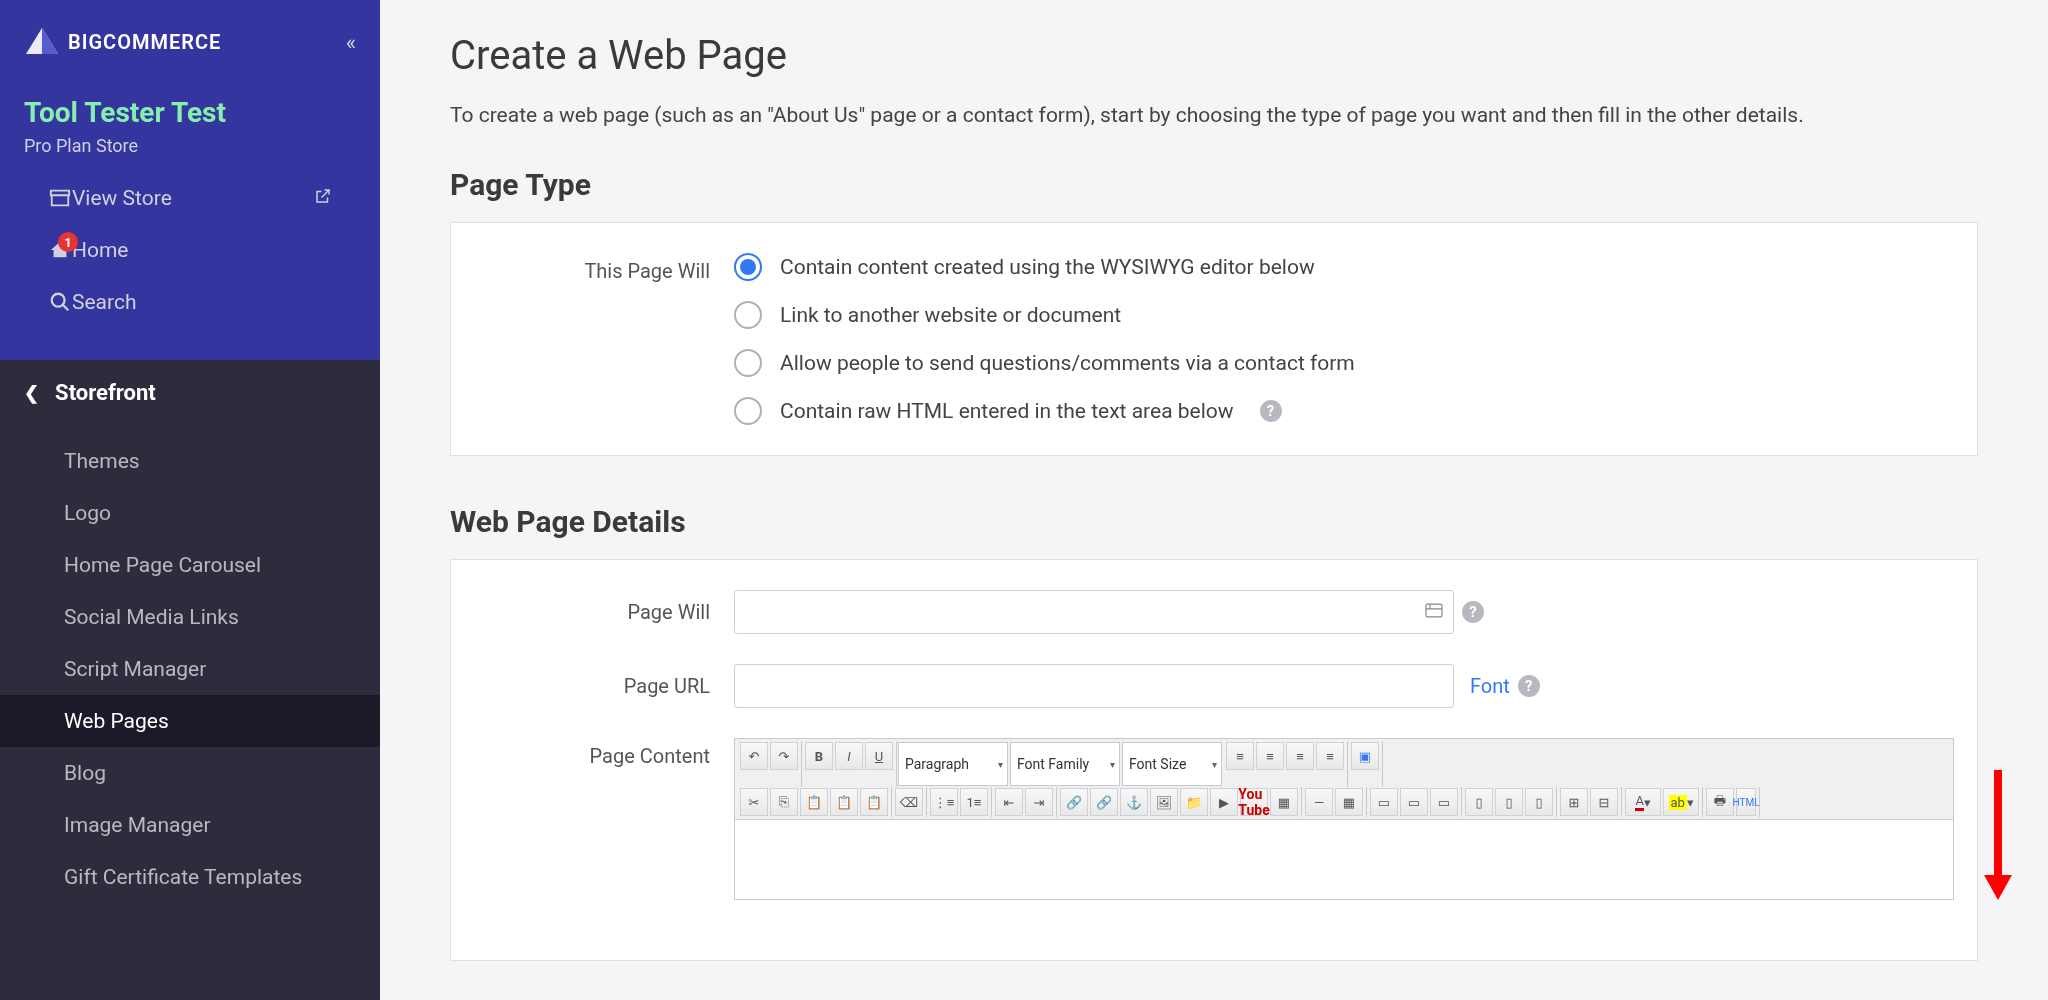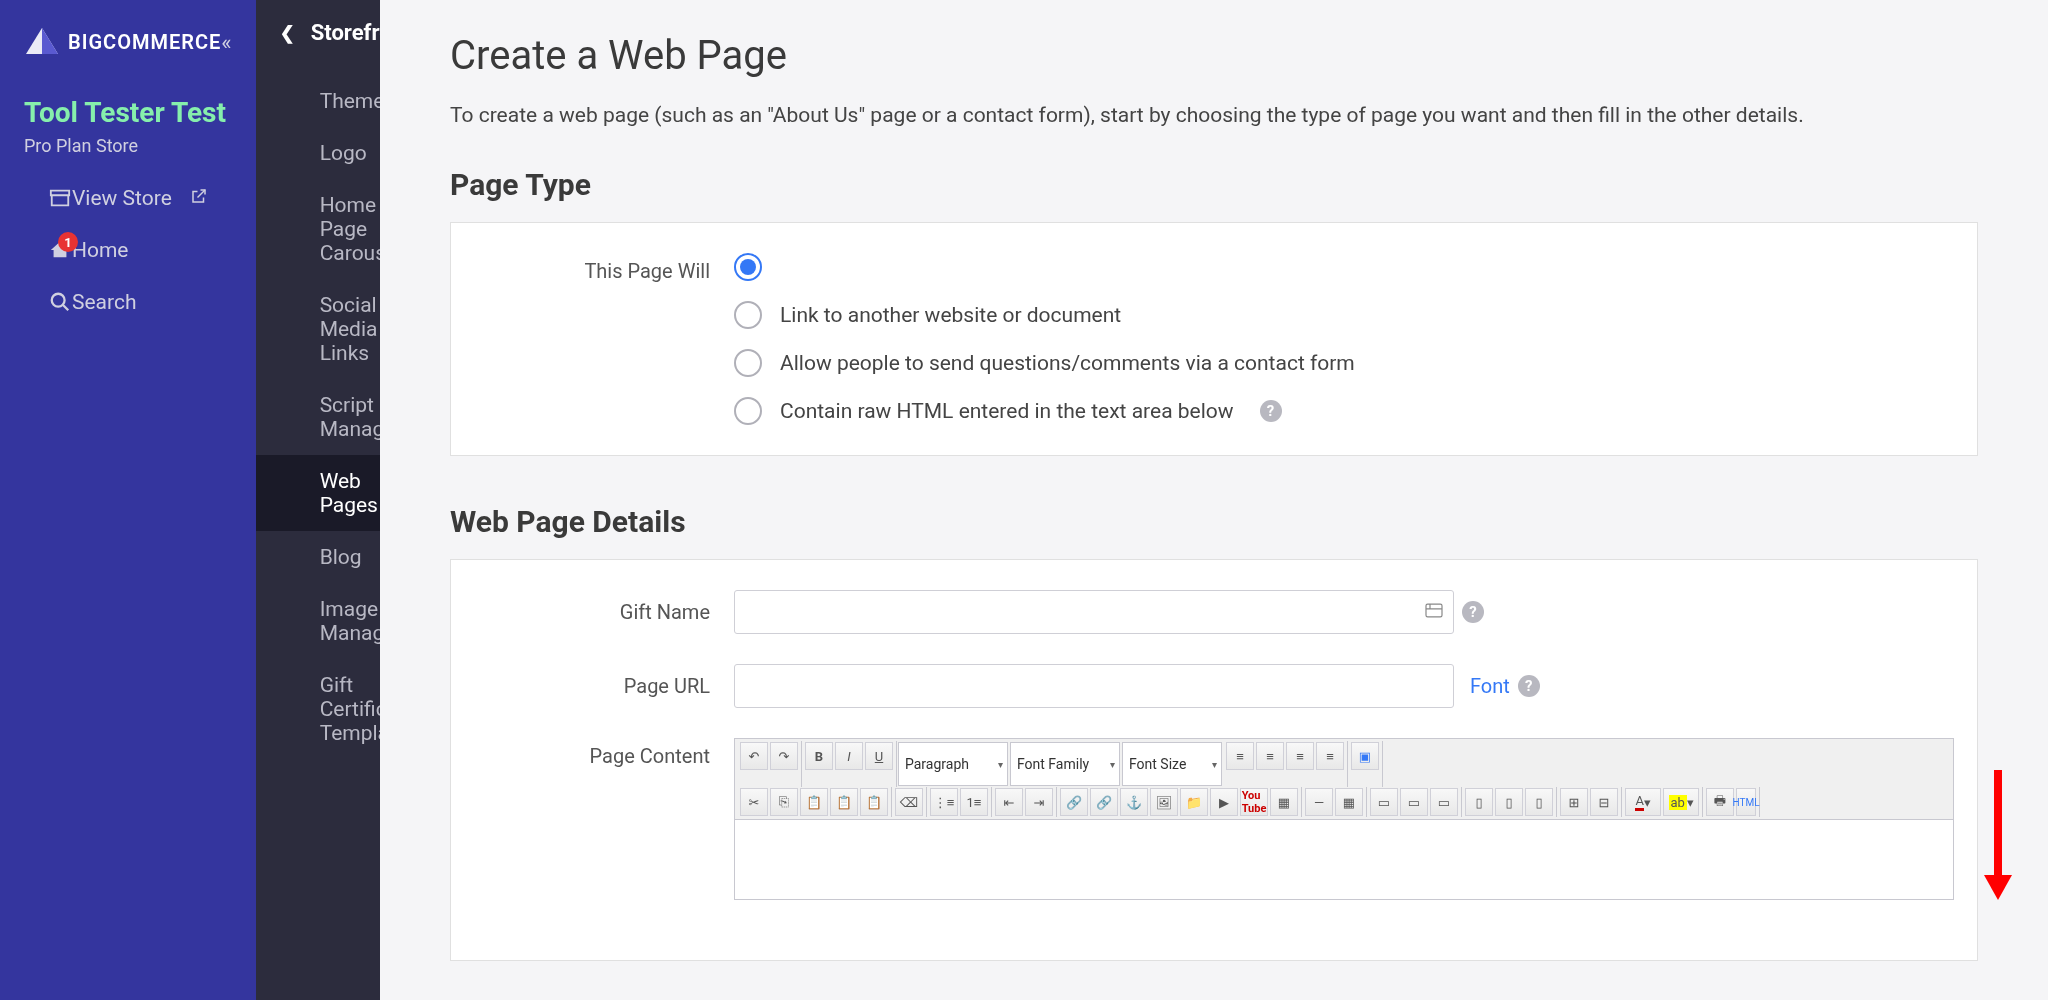--- a/index.html
+++ b/index.html
@@ -1,17 +1,17 @@
 <!DOCTYPE html>
 <html><head>
 <meta charset="utf-8">
 <style>
 * { margin: 0; padding: 0; box-sizing: border-box; font-family: -apple-system, BlinkMacSystemFont, "Segoe UI", Roboto, sans-serif; }
 body { display: flex; width: 2048px; height: 1000px; background: #f5f5f7; overflow: hidden; }
-.sidebar { width: 380px; background: #2c2c3d; color: #b8b8c4; display: flex; flex-direction: row; }
+.sidebar { width: 380px; background: #2c2c3d; color: #b8b8c4; display: flex; flex-direction: column; }
 .sidebar-top { background: #34359e; padding: 24px 24px 32px 24px; }
 .logo-row { display: flex; align-items: center; justify-content: space-between; margin-bottom: 36px; }
 .logo { display: flex; align-items: center; color: #fff; font-size: 20px; font-weight: 600; letter-spacing: 1px; }
 .logo-mark { width: 36px; height: 36px; margin-right: 8px; position: relative; }
 .logo-mark svg { width: 100%; height: 100%; }
 .collapse-icon { color: #d0d0e0; font-size: 22px; }
 .store-name { color: #86efac; font-size: 28px; font-weight: 700; margin-bottom: 6px; }
 .store-plan { color: #d0d0e0; font-size: 18px; }
 .top-nav { padding: 16px 0 0 0; }
 .top-nav-item { display: flex; align-items: center; justify-content: space-between; padding: 14px 24px; color: #d0d0e0; font-size: 21px; cursor: pointer; }
@@ -142,20 +142,21 @@
   <h2 class="section-title">Page Type</h2>
   <div class="panel">
     <div class="form-row">
       <div class="form-label">This Page Will</div>
       <div class="form-control">
         <div class="radio-list" id="radio-list">
             <div class="radio-item selected">
               <span class="radio-outer">
                 <span class="radio-inner"></span>
               </span>
+              <span>Contain content created using the WYSIWYG editor below</span>
             </div>
             <div class="radio-item">
               <span class="radio-outer"></span>
               <span>Link to another website or document</span>
             </div>
             <div class="radio-item">
               <span class="radio-outer"></span>
               <span>Allow people to send questions/comments via a contact form</span>
             </div>
             <div class="radio-item">
@@ -164,21 +165,21 @@
               <span class="help-icon">?</span>
             </div>
           </div>
       </div>
     </div>
   </div>
 
   <h2 class="section-title">Web Page Details</h2>
   <div class="panel">
     <div class="details-row">
-      <div class="details-label">Gift Name</div>
+      <div class="details-label">Page Will</div>
       <div class="input-container">
         <input type="text" class="text-input" style="">
         <span class="input-suffix">
           <svg width="20" height="16" viewBox="0 0 24 20" fill="none" stroke="#888" stroke-width="1.5">
               <rect x="2" y="2" width="20" height="16" rx="2"></rect>
               <path d="M2 8 L22 8"></path>
               <path d="M7 2 L7 8"></path>
             </svg>
         </span>
       </div>
@@ -244,21 +245,21 @@
               <div class="tb-btn">⇤</div>
               <div class="tb-btn">⇥</div>
             </div>
             <div class="tb-group">
               <div class="tb-btn">🔗</div>
               <div class="tb-btn">🔗</div>
               <div class="tb-btn">⚓</div>
               <div class="tb-btn">🖼</div>
               <div class="tb-btn">📁</div>
               <div class="tb-btn">▶</div>
-              <div class="tb-btn" style="color:#c00;font-size:11px;font-weight:bold;">You<br>Tube</div>
+              <div class="tb-btn" style="color:#c00;font-size:14px;font-weight:bold;">You<br>Tube</div>
               <div class="tb-btn">▦</div>
             </div>
             <div class="tb-group">
               <div class="tb-btn">—</div>
               <div class="tb-btn">▦</div>
             </div>
             <div class="tb-group">
               <div class="tb-btn">▭</div>
               <div class="tb-btn">▭</div>
               <div class="tb-btn">▭</div>

